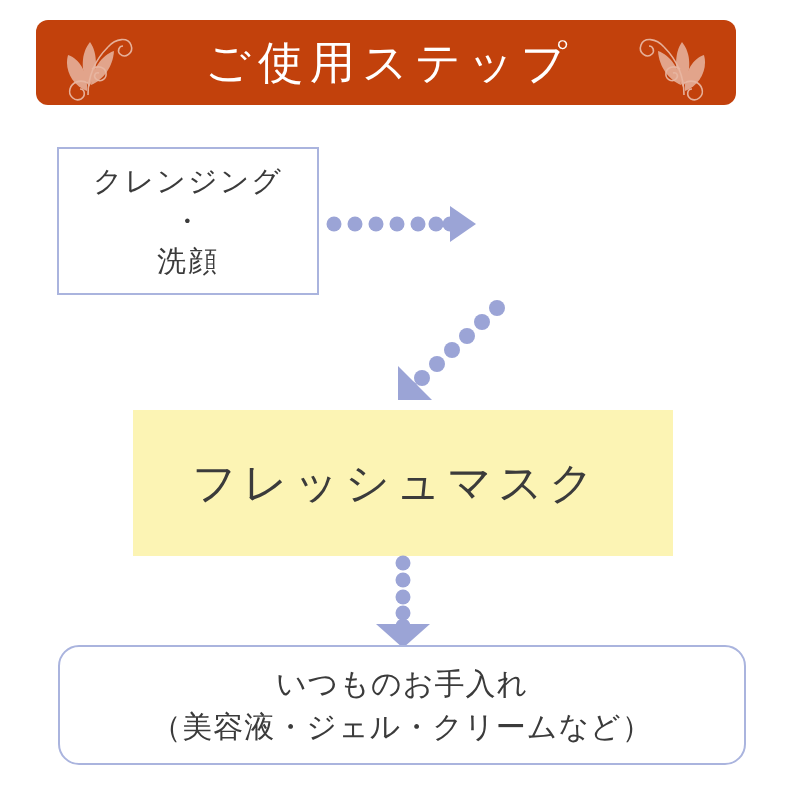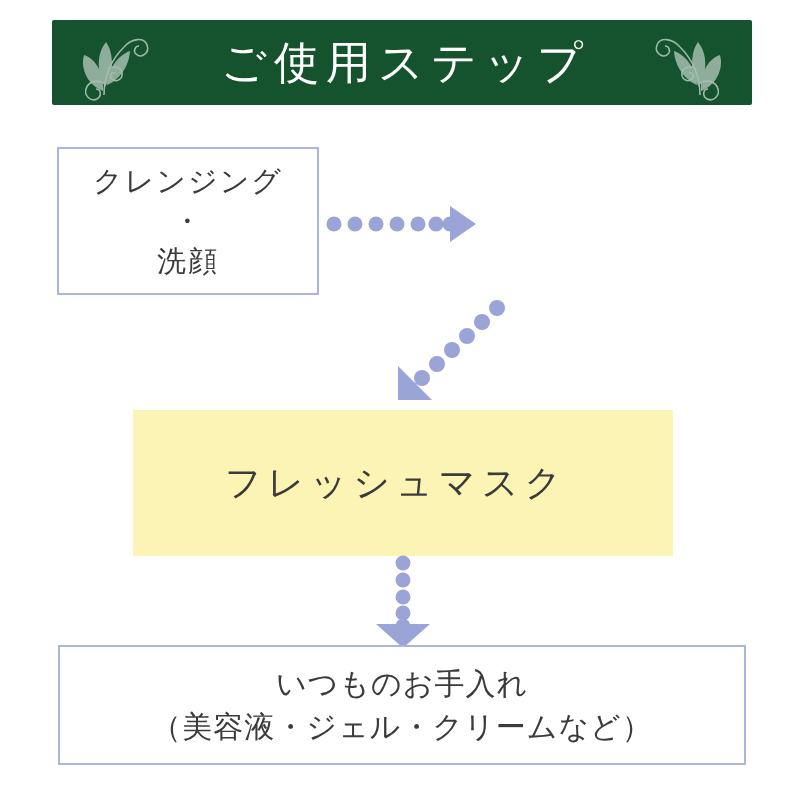--- a/index.html
+++ b/index.html
@@ -18,26 +18,26 @@
   #page-root {
     position: relative;
     width: 804px;
     height: 804px;
     background: #ffffff;
   }
 
   
   .header-banner {
     position: absolute;
-    left: 52px;
+    left: 36px;
     top: 20px;
     width: 700px;
     height: 85px;
-    background: #14532d;
-    border-radius: 2px;
+    background: #c2410c;
+    border-radius: 12px;
     overflow: hidden;
   }
   .header-title {
     position: absolute;
     left: 0;
     top: 0;
     width: 700px;
     height: 85px;
     display: flex;
     align-items: center;
@@ -107,33 +107,34 @@
   #box-mask {
     left: 133px;
     top: 410px;
     width: 540px;
     height: 146px;
     border: none;
     background: #fcf4b4;
     justify-content: center;
   }
   #box-mask .step-text {
-    font-size: 36px;
+    font-size: 44px;
     letter-spacing: 6px;
     text-indent: 6px;
     position: relative;
     left: -10px;
   }
 
   
   #box-routine {
     left: 58px;
     top: 645px;
     width: 688px;
     height: 120px;
+    border-radius: 21px;
   }
   #box-routine .step-text {
     font-size: 30px;
     line-height: 1.45;
     letter-spacing: 1px;
   }
 
   
   .arrow-svg {
     position: absolute;

